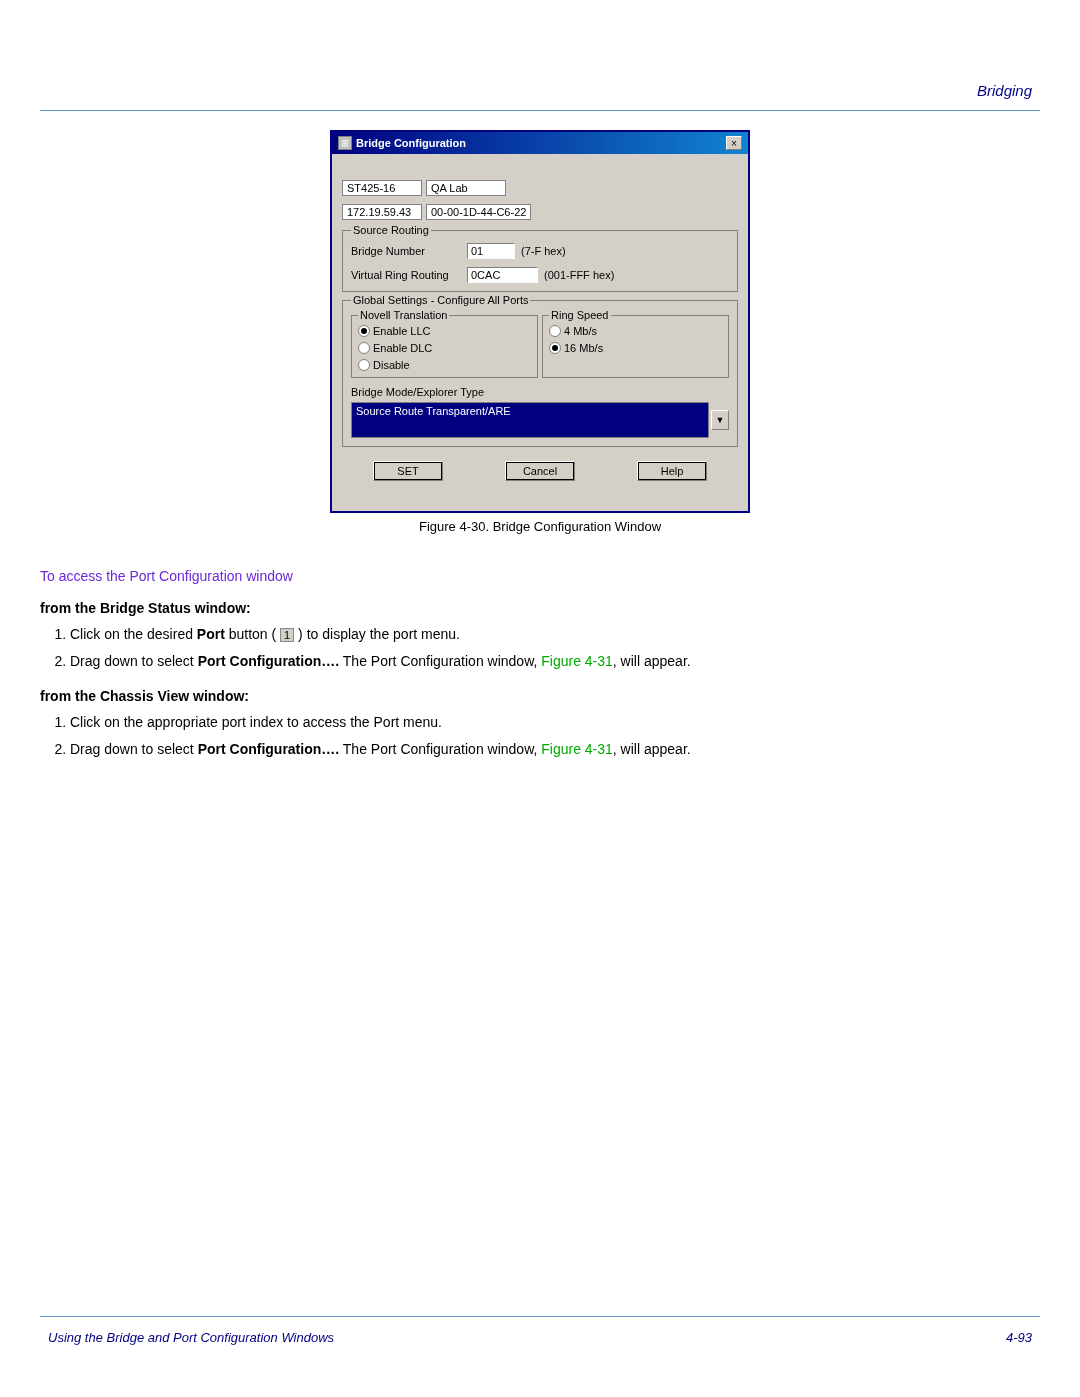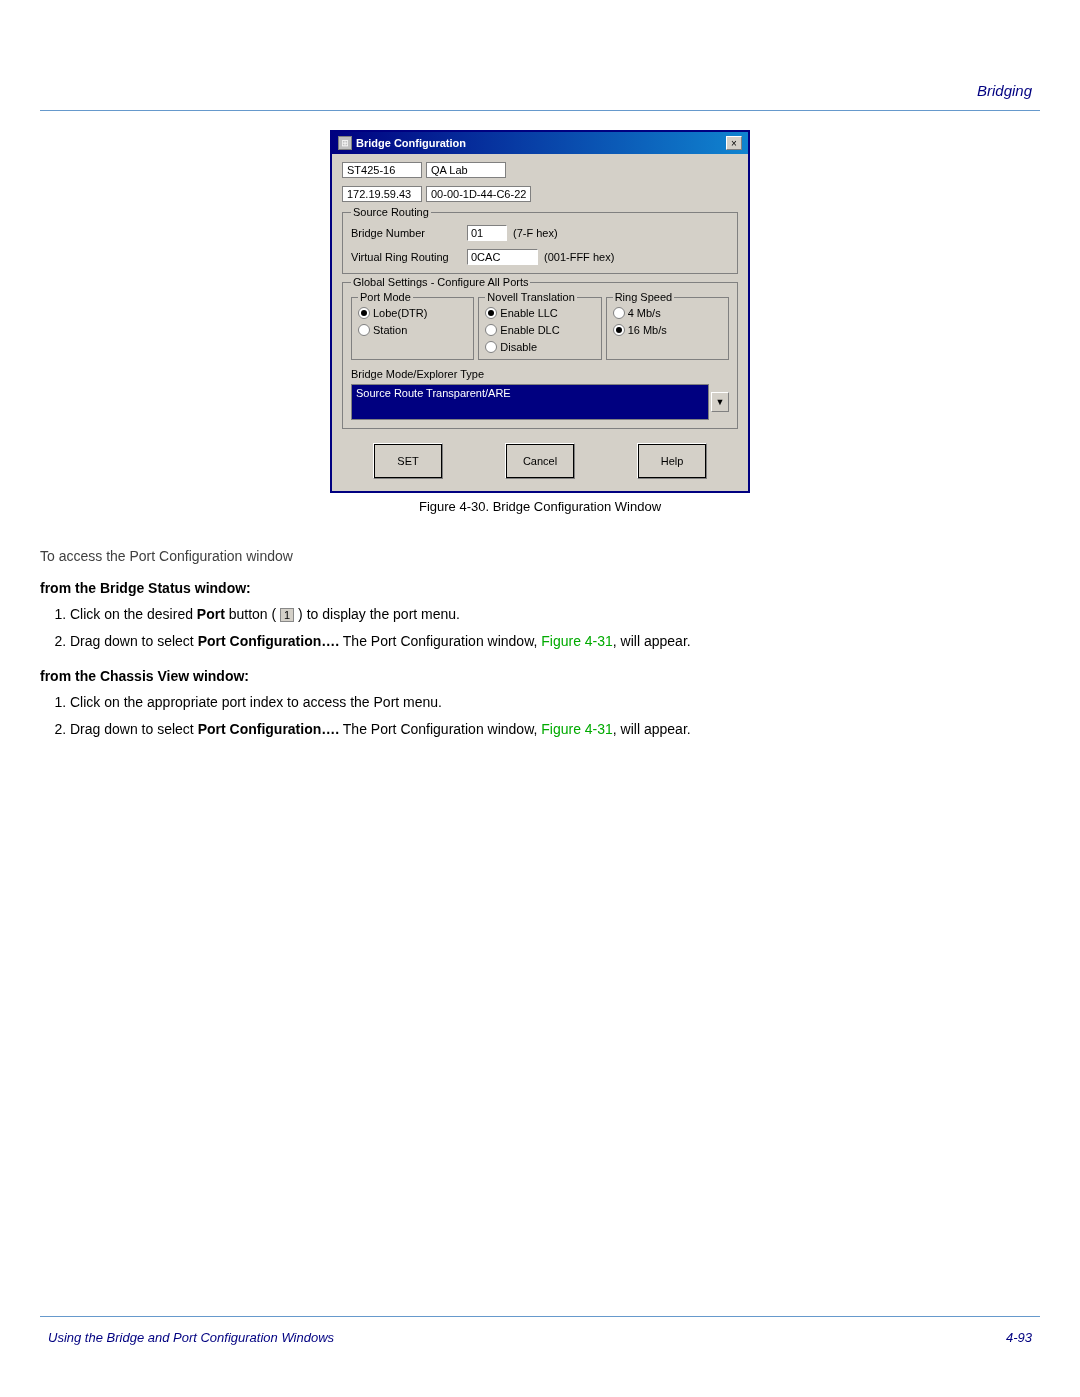--- a/index.html
+++ b/index.html
@@ -99,21 +99,21 @@
       border-color: #ffffff #808080 #808080 #ffffff;
       display: flex;
       align-items: center;
       justify-content: center;
       font-size: 10px;
       color: #000;
       cursor: pointer;
     }
 
     .dialog-body {
-      padding: 8px 10px;
+      padding: 26px 10px;
       background: #d4d0c8;
     }
 
     
     .info-row {
       display: flex;
       gap: 4px;
       margin-bottom: 8px;
     }
 
@@ -260,21 +260,21 @@
     
     .dialog-buttons {
       display: flex;
       justify-content: space-around;
       margin-top: 10px;
       padding: 4px 0 4px 0;
     }
 
     .dialog-btn {
       min-width: 70px;
-      height: 36px;
+      height: 20px;
       background: #d4d0c8;
       border: 1px solid;
       border-color: #ffffff #808080 #808080 #ffffff;
       font-size: 11px;
       padding: 2px 8px;
       cursor: pointer;
       outline: 1px solid #000;
       outline-offset: -2px;
     }
 
@@ -283,21 +283,21 @@
       font-size: 13px;
       text-align: right;
       margin-top: 6px;
       margin-bottom: 18px;
       color: #000;
     }
 
     
     .body-text {
       font-size: 14px;
-      color: #404040;
+      color: #6d28d9;
     }
 
     .bold-heading {
       font-weight: bold;
       font-size: 14px;
       margin-bottom: 8px;
       margin-top: 16px;
     }
 
     .numbered-list {
@@ -372,46 +372,35 @@
         </div>
         <div class="info-row">
           <div class="info-cell">172.19.59.43</div>
           <div class="info-cell">00-00-1D-44-C6-22</div>
         </div>
 
         <div class="group-box" style="margin-top:10px;">
           <span class="group-label">Source Routing</span>
           <div class="form-row">
             <span class="form-label">Bridge Number</span>
-            <input class="text-input" type="text" value="01" style="width: 40px;">
+            <input class="text-input" type="text" value="01" style="width: 48px;">
             <span class="hint-text">(7-F hex)</span>
           </div>
           <div class="form-row">
             <span class="form-label">Virtual Ring Routing</span>
             <input class="text-input" type="text" value="0CAC" style="width: 71px;">
             <span class="hint-text">(001-FFF hex)</span>
           </div>
         </div>
 
         <div class="group-box">
           <span class="group-label">Global Settings - Configure All Ports</span>
 
           <div class="inner-groups">
 
-            <div class="inner-group">
-              <span class="inner-group-label">Port Mode</span>
-              <div class="radio-row">
-                <div class="radio-btn checked"></div>
-                <span>Lobe(DTR)</span>
-              </div>
-              <div class="radio-row">
-                <div class="radio-btn"></div>
-                <span>Station</span>
-              </div>
-            </div>
 
             <div class="inner-group">
               <span class="inner-group-label">Novell Translation</span>
               <div class="radio-row">
                 <div class="radio-btn checked"></div>
                 <span>Enable LLC</span>
               </div>
               <div class="radio-row">
                 <div class="radio-btn"></div>
                 <span>Enable DLC</span>

